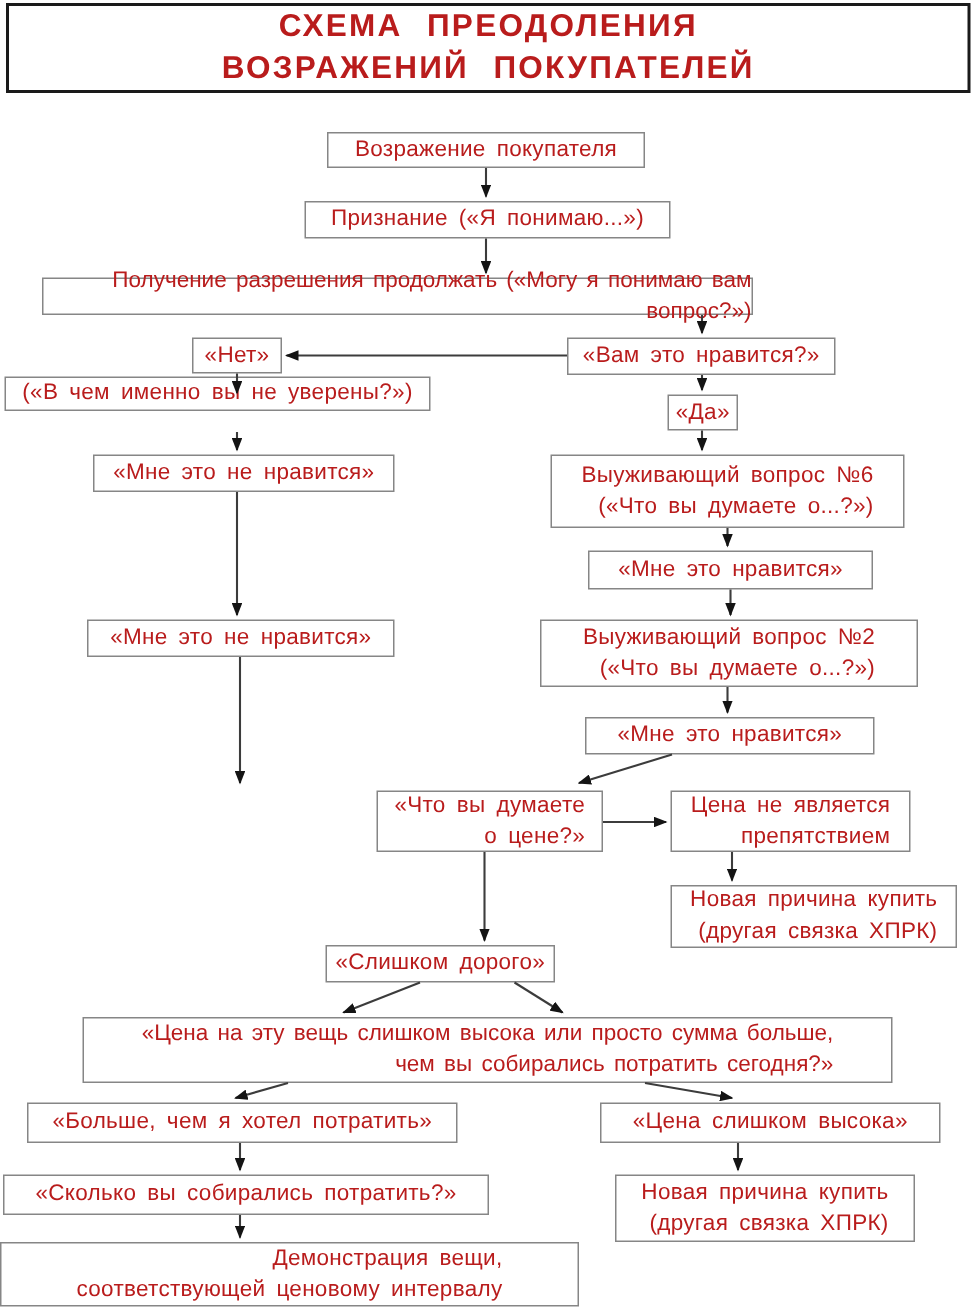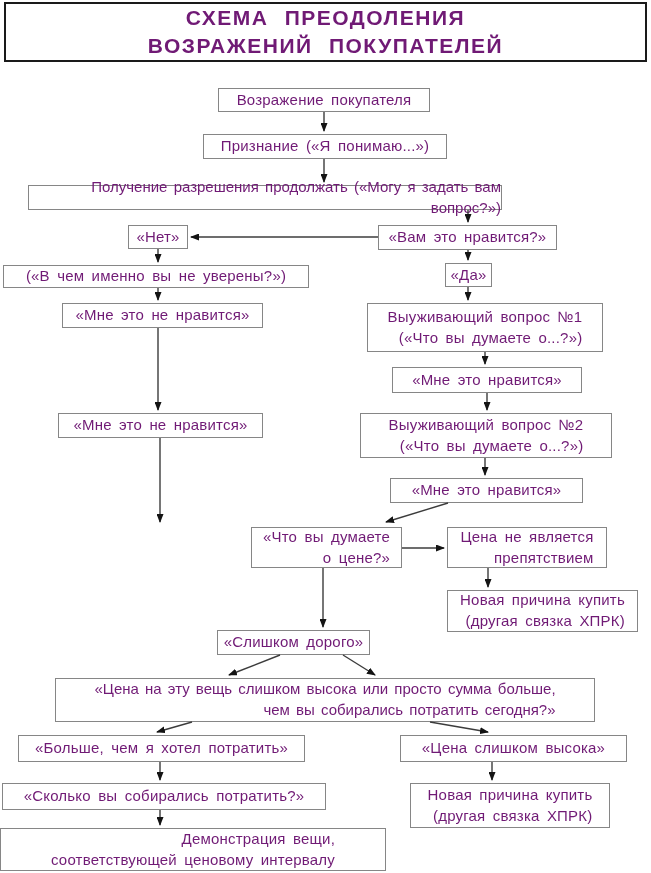--- a/index.html
+++ b/index.html
@@ -2,21 +2,21 @@
 <html><head>
 <meta charset="utf-8">
 <style>
   html, body { margin: 0; padding: 0; background: #ffffff; }
   #canvas {
     position: relative;
     width: 651px;
     height: 873px;
     background: #ffffff;
     font-family: "Liberation Sans", "DejaVu Sans", sans-serif;
-    color: #701a75;
+    color: #b91c1c;
     overflow: hidden;
   }
   .title-box {
     position: absolute;
     left: 4px; top: 2px; width: 643px; height: 60px;
     border: 2.5px solid #1a1a1a;
     box-sizing: border-box;
     display: flex; align-items: center; justify-content: center;
   }
   .title-text {
@@ -56,33 +56,33 @@
 
   <div class="title-box">
     <div class="title-text">СХЕМА ПРЕОДОЛЕНИЯ
 ВОЗРАЖЕНИЙ ПОКУПАТЕЛЕЙ</div>
   </div>
 
   <div class="node" style="left:218px;top:88px;width:212px;height:24px"><span>Возражение покупателя</span></div>
 
   <div class="node" style="left:203px;top:134px;width:244px;height:25px"><span>Признание («Я понимаю...»)</span></div>
 
-  <div class="node tight" style="left:28px;top:185px;width:474px;height:25px"><span>Получение разрешения продолжать («Могу я задать вам вопрос?»)</span></div>
+  <div class="node tight" style="left:28px;top:185px;width:474px;height:25px"><span>Получение разрешения продолжать («Могу я понимаю вам вопрос?»)</span></div>
 
   <div class="node" style="left:128px;top:225px;width:60px;height:24px"><span>«Нет»</span></div>
 
   <div class="node" style="left:378px;top:225px;width:179px;height:25px"><span>«Вам это нравится?»</span></div>
 
-  <div class="node" style="left:3px;top:265px;width:306px;height:23px"><span>(«В чем именно вы не уверены?»)</span></div>
+  <div class="node" style="left:3px;top:251px;width:284px;height:23px"><span>(«В чем именно вы не уверены?»)</span></div>
 
   <div class="node" style="left:445px;top:263px;width:47px;height:24px"><span>«Да»</span></div>
 
   <div class="node" style="left:62px;top:303px;width:201px;height:25px"><span>«Мне это не нравится»</span></div>
 
-  <div class="node" style="left:367px;top:303px;width:236px;height:49px"><span>Выуживающий вопрос №1
+  <div class="node" style="left:367px;top:303px;width:236px;height:49px"><span>Выуживающий вопрос №6
 («Что вы думаете о...?»)</span></div>
 
   <div class="node" style="left:392px;top:367px;width:190px;height:26px"><span>«Мне это нравится»</span></div>
 
   <div class="node" style="left:58px;top:413px;width:205px;height:25px"><span>«Мне это не нравится»</span></div>
 
   <div class="node" style="left:360px;top:413px;width:252px;height:45px"><span>Выуживающий вопрос №2
 («Что вы думаете о...?»)</span></div>
 
   <div class="node" style="left:390px;top:478px;width:193px;height:25px"><span>«Мне это нравится»</span></div>

